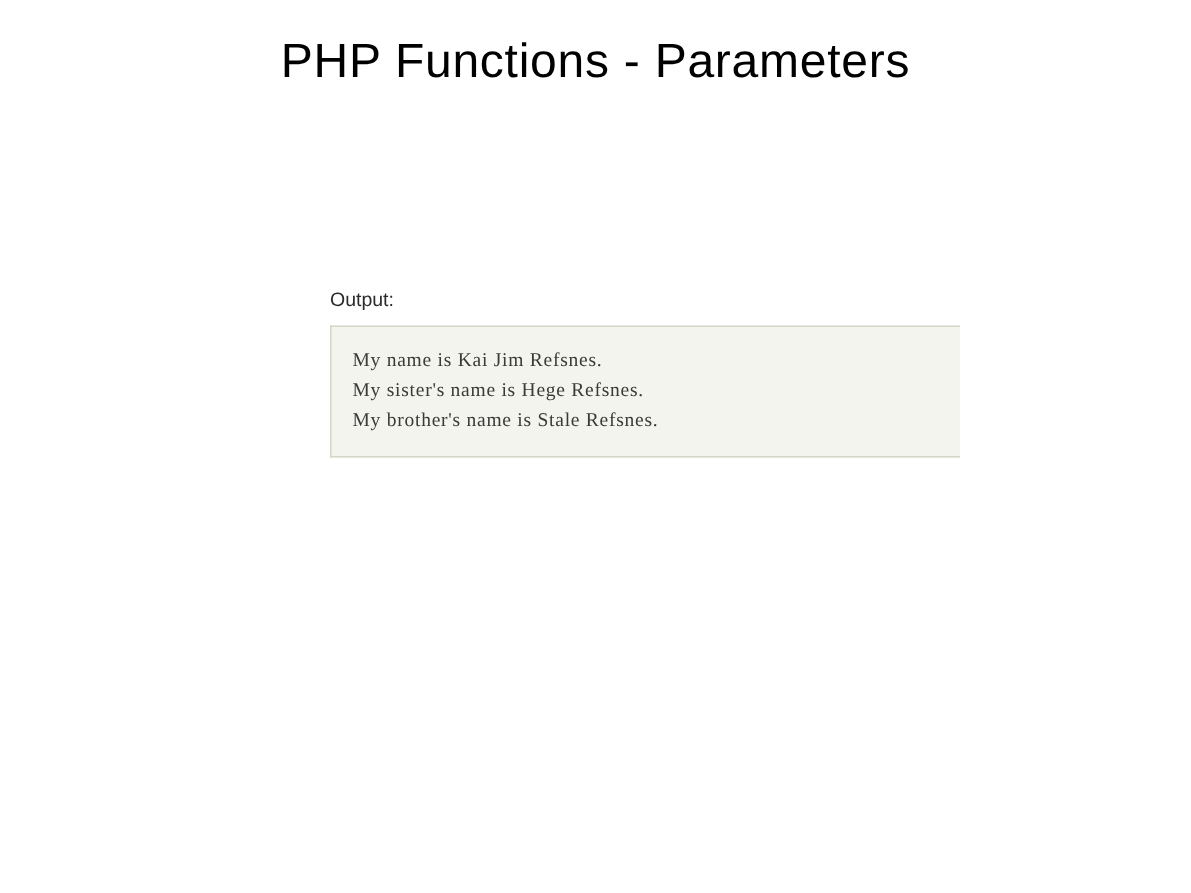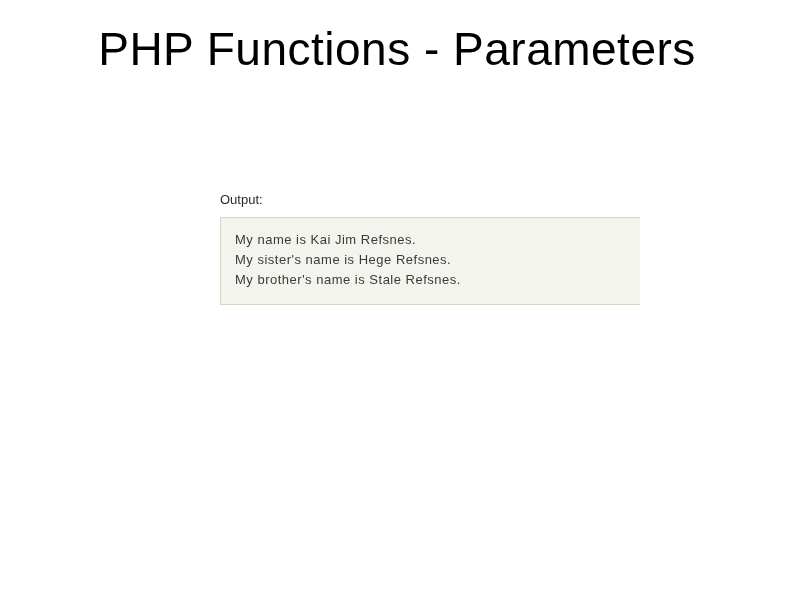--- a/index.html
+++ b/index.html
@@ -15,21 +15,21 @@
     position: relative;
     width: 794px;
     height: 595px;
   }
   .title {
     position: absolute;
     top: 22px;
     left: 0;
     width: 100%;
     text-align: center;
-    font-size: 46px;
+    font-size: 32px;
     font-weight: 400;
     color: #000;
     letter-spacing: 0.5px;
   }
   .output-section {
     position: absolute;
     top: 192px;
     left: 176px;
     width: 420px;
     padding-left: 44px;
@@ -38,21 +38,21 @@
     font-family: Verdana, Arial, sans-serif;
     font-size: 13px;
     color: #2b2b2b;
     margin-bottom: 10px;
   }
   .code-box {
     background: #f4f4ee;
     border: 1px solid #d6d6c8;
     border-right: none;
     padding: 12px 14px 14px 14px;
-    font-family: Liberation Sans, sans-serif;
+    font-family: Liberation Serif, serif;
     font-size: 13px;
     line-height: 1.55;
     color: #3a3a3a;
     white-space: pre;
     letter-spacing: 0.5px;
   }
 </style>
 </head>
 <body>
 

